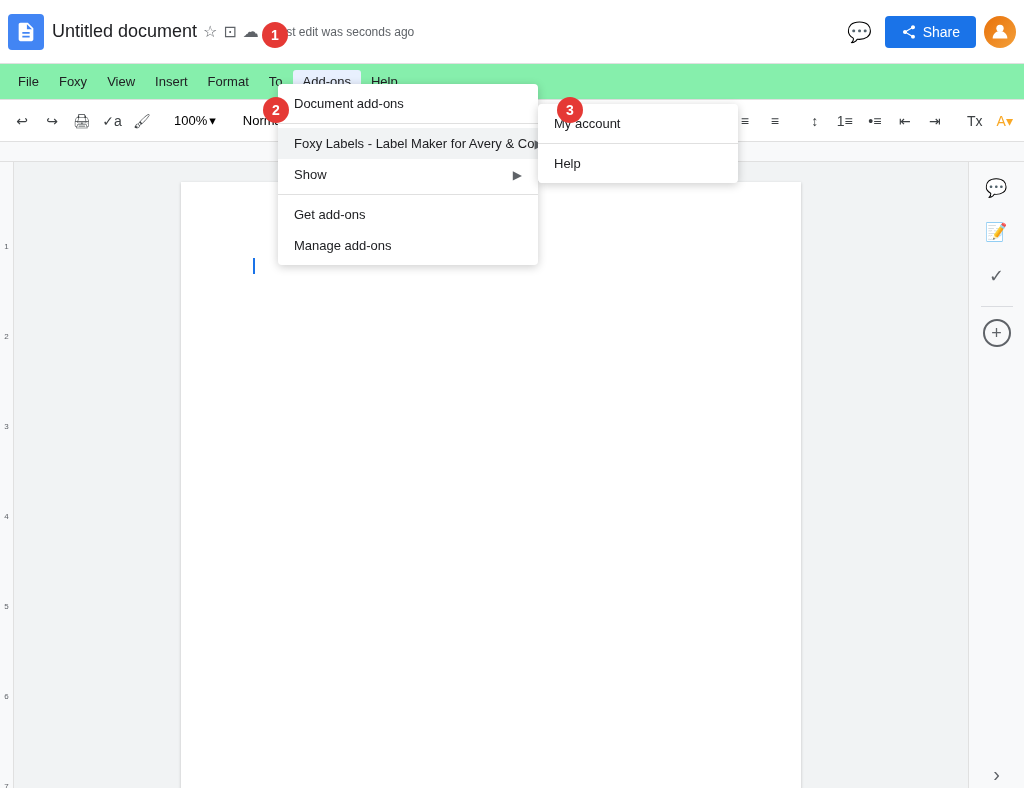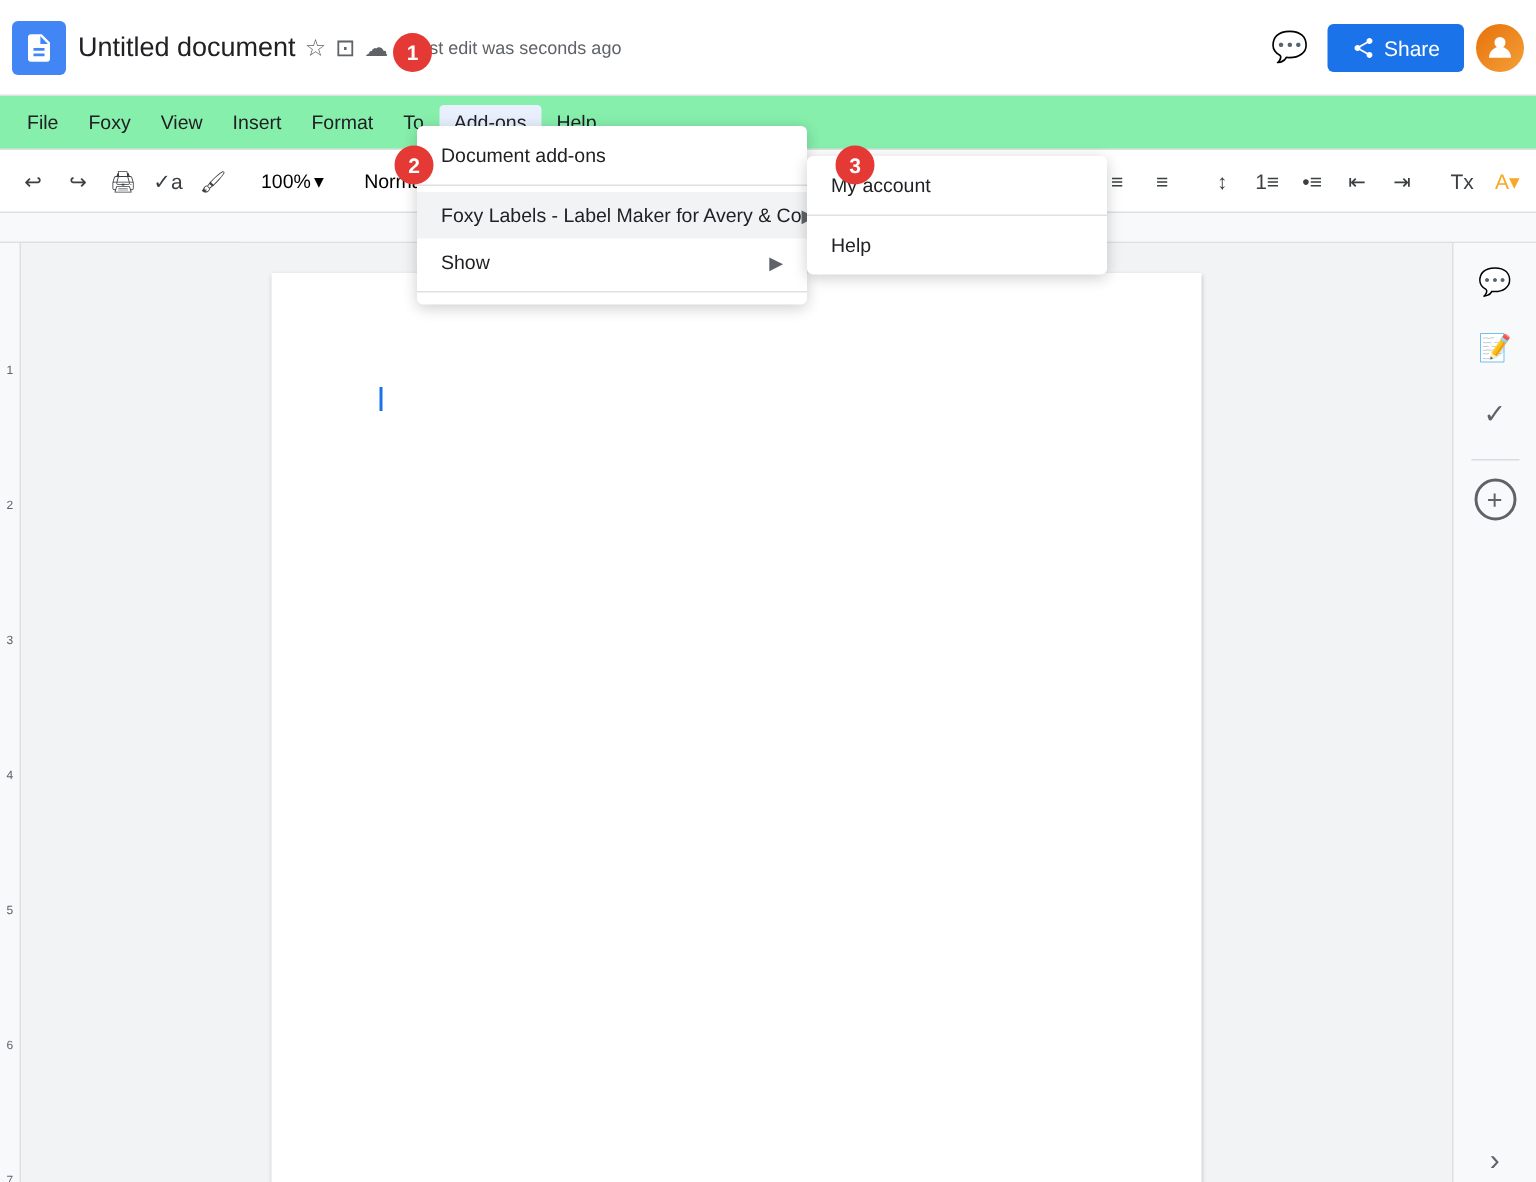--- a/index.html
+++ b/index.html
@@ -287,20 +287,26 @@
   <div class="dropdown-separator"></div>
   <div class="dropdown-item active">
     <span>Foxy Labels - Label Maker for Avery &amp; Co</span>
     <span class="submenu-arrow">▶</span>
   </div>
   <div class="dropdown-item">
     <span>Show</span>
     <span class="submenu-arrow">▶</span>
   </div>
   <div class="dropdown-separator"></div>
+  <div class="dropdown-item">
+    <span>Get add-ons</span>
+  </div>
+  <div class="dropdown-item">
+    <span>Manage add-ons</span>
+  </div>
 </div>
 
 <div id="foxy-submenu">
   <div class="dropdown-item">
     <span>My account</span>
   </div>
   <div class="dropdown-separator"></div>
   <div class="dropdown-item">
     <span>Help</span>
   </div>

